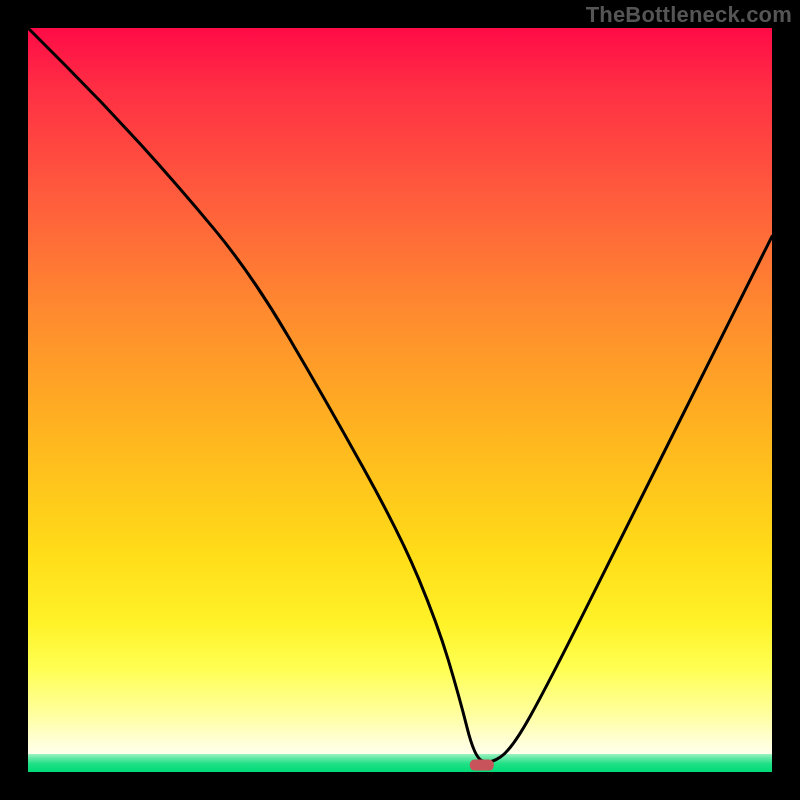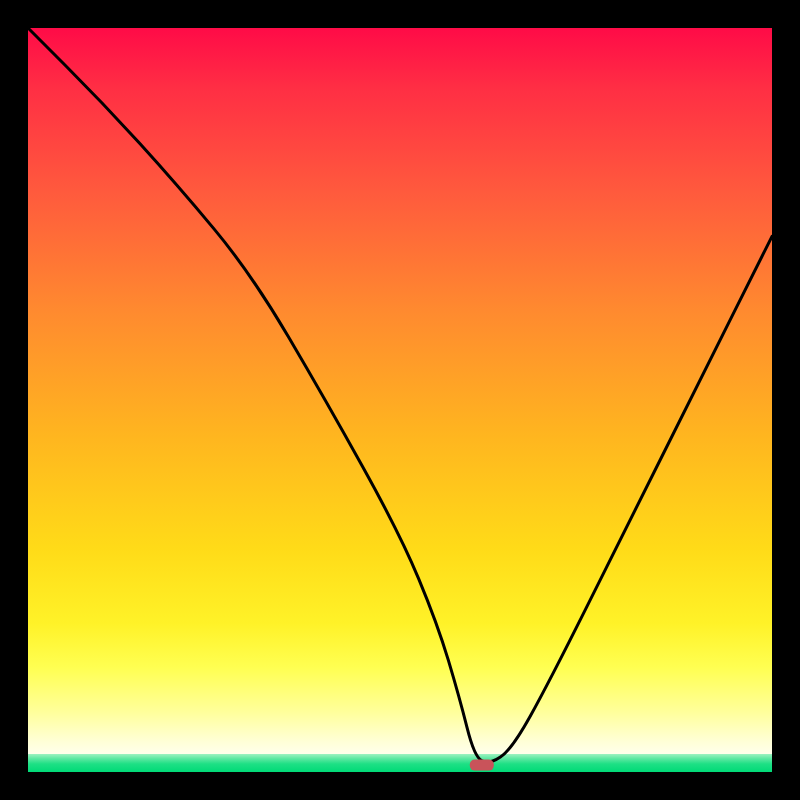--- a/index.html
+++ b/index.html
@@ -81,20 +81,21 @@
   }
   .minimum-marker {
     fill: #c9535a;
   }
 </style>
 </head>
 <body>
 
 <div class="frame">
 
+  <div class="watermark">TheBottleneck.com</div>
 
   <div class="plot-area">
     <div class="gradient-red-yellow"></div>
     <div class="green-strip"></div>
 
     <svg class="curve" viewBox="0 0 744 744" preserveAspectRatio="none">
       <path d="M 0.0 0.0 Q 0.0 0.0 37.2 37.2 Q 74.4 74.4 111.6 115.3 Q 148.8 156.2 186.0 200.9 Q 223.2 245.5 260.4 308.8 Q 297.6 372.0 334.8 439.0 Q 372.0 505.9 390.6 550.6 Q 409.2 595.2 420.4 632.4 Q 431.5 669.6 439.0 699.4 Q 446.4 729.1 453.8 732.8 Q 461.3 736.6 472.4 729.1 Q 483.6 721.7 502.2 688.2 Q 520.8 654.7 558.0 580.3 Q 595.2 505.9 632.4 431.5 Q 669.6 357.1 706.8 282.7 T 744.0 208.3 " fill="none" stroke="#000" stroke-width="3" stroke-linecap="round" stroke-linejoin="round"></path>
       <rect class="minimum-marker" x="441.8" y="731.6" width="24" height="11" rx="5" ry="5" fill="#c9535a"></rect>
     </svg>
   </div>

